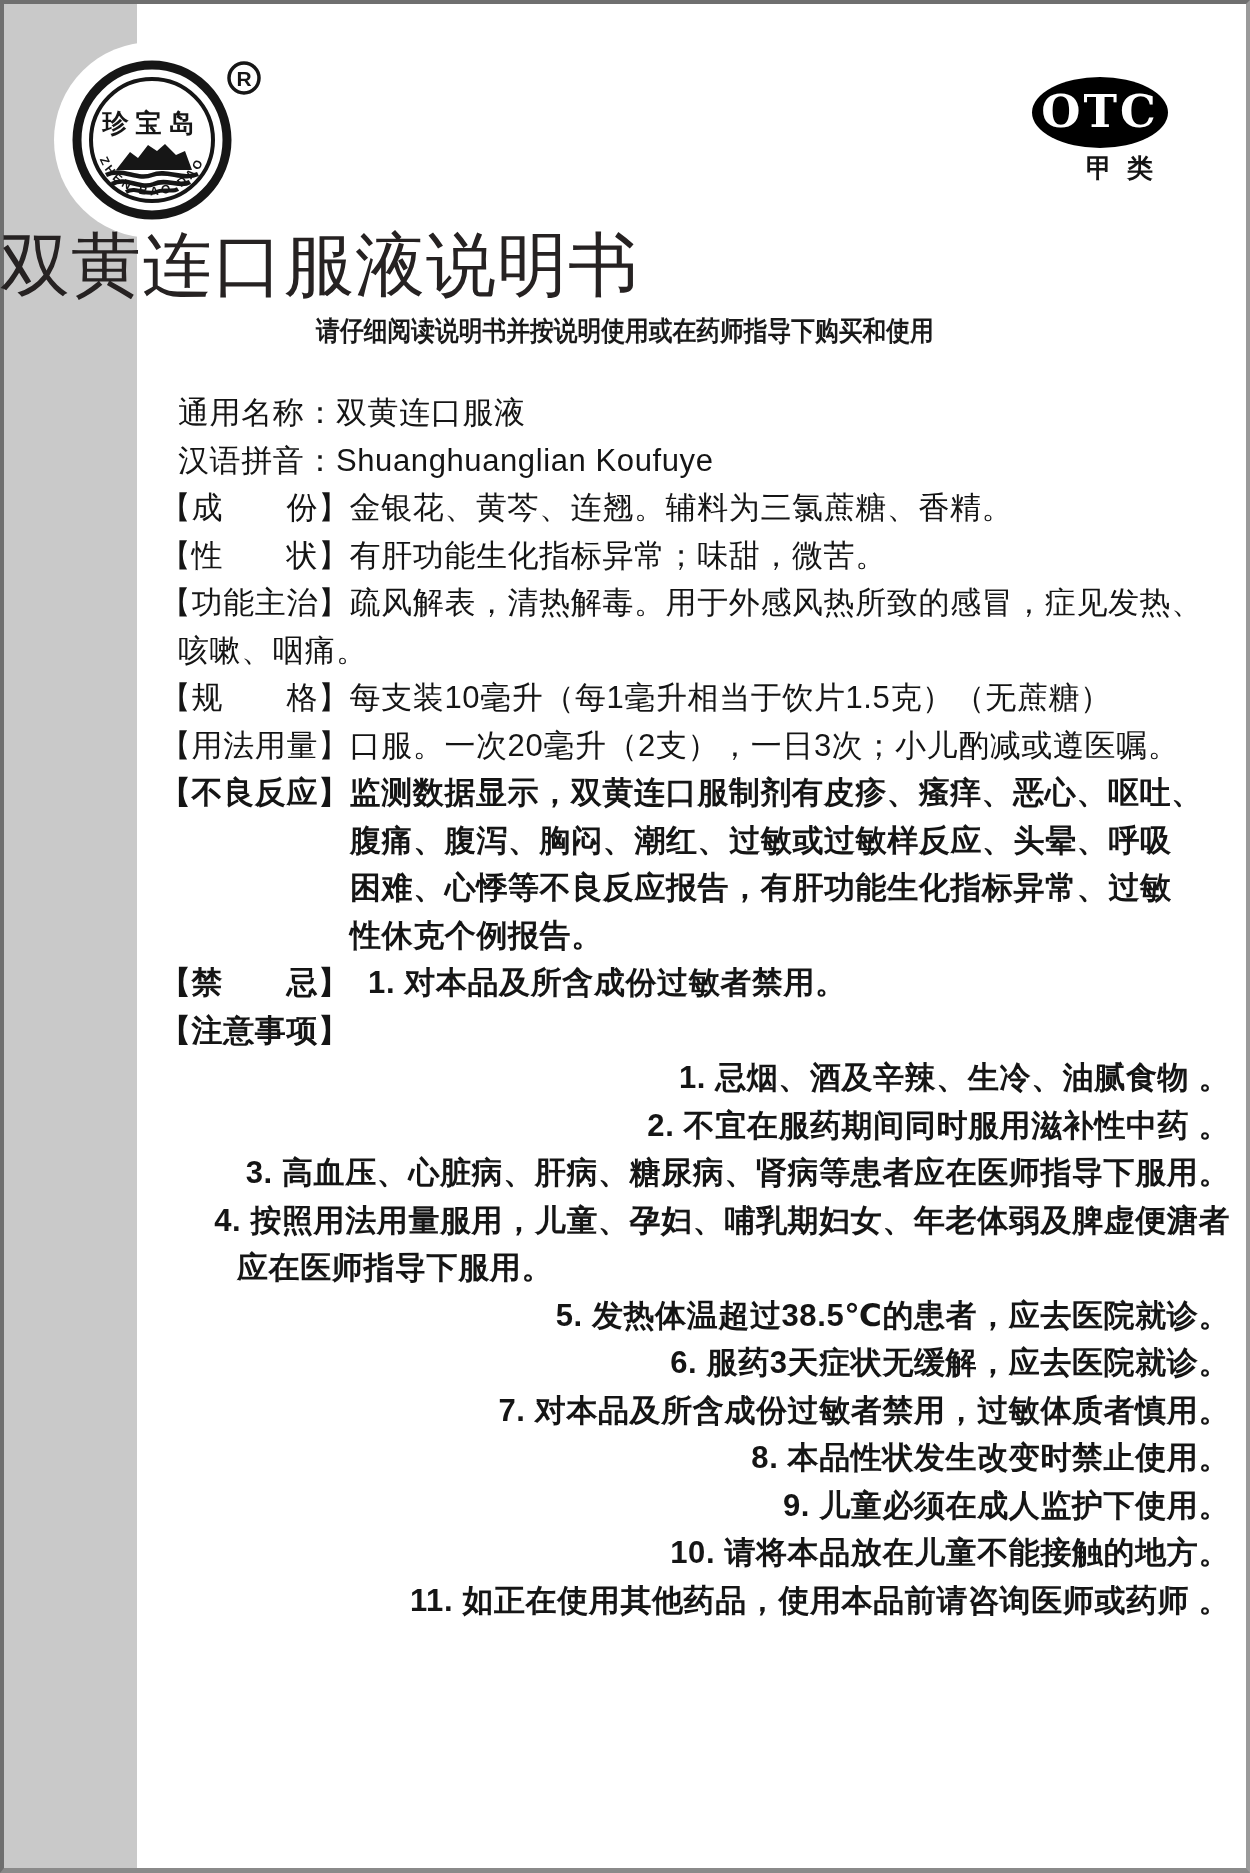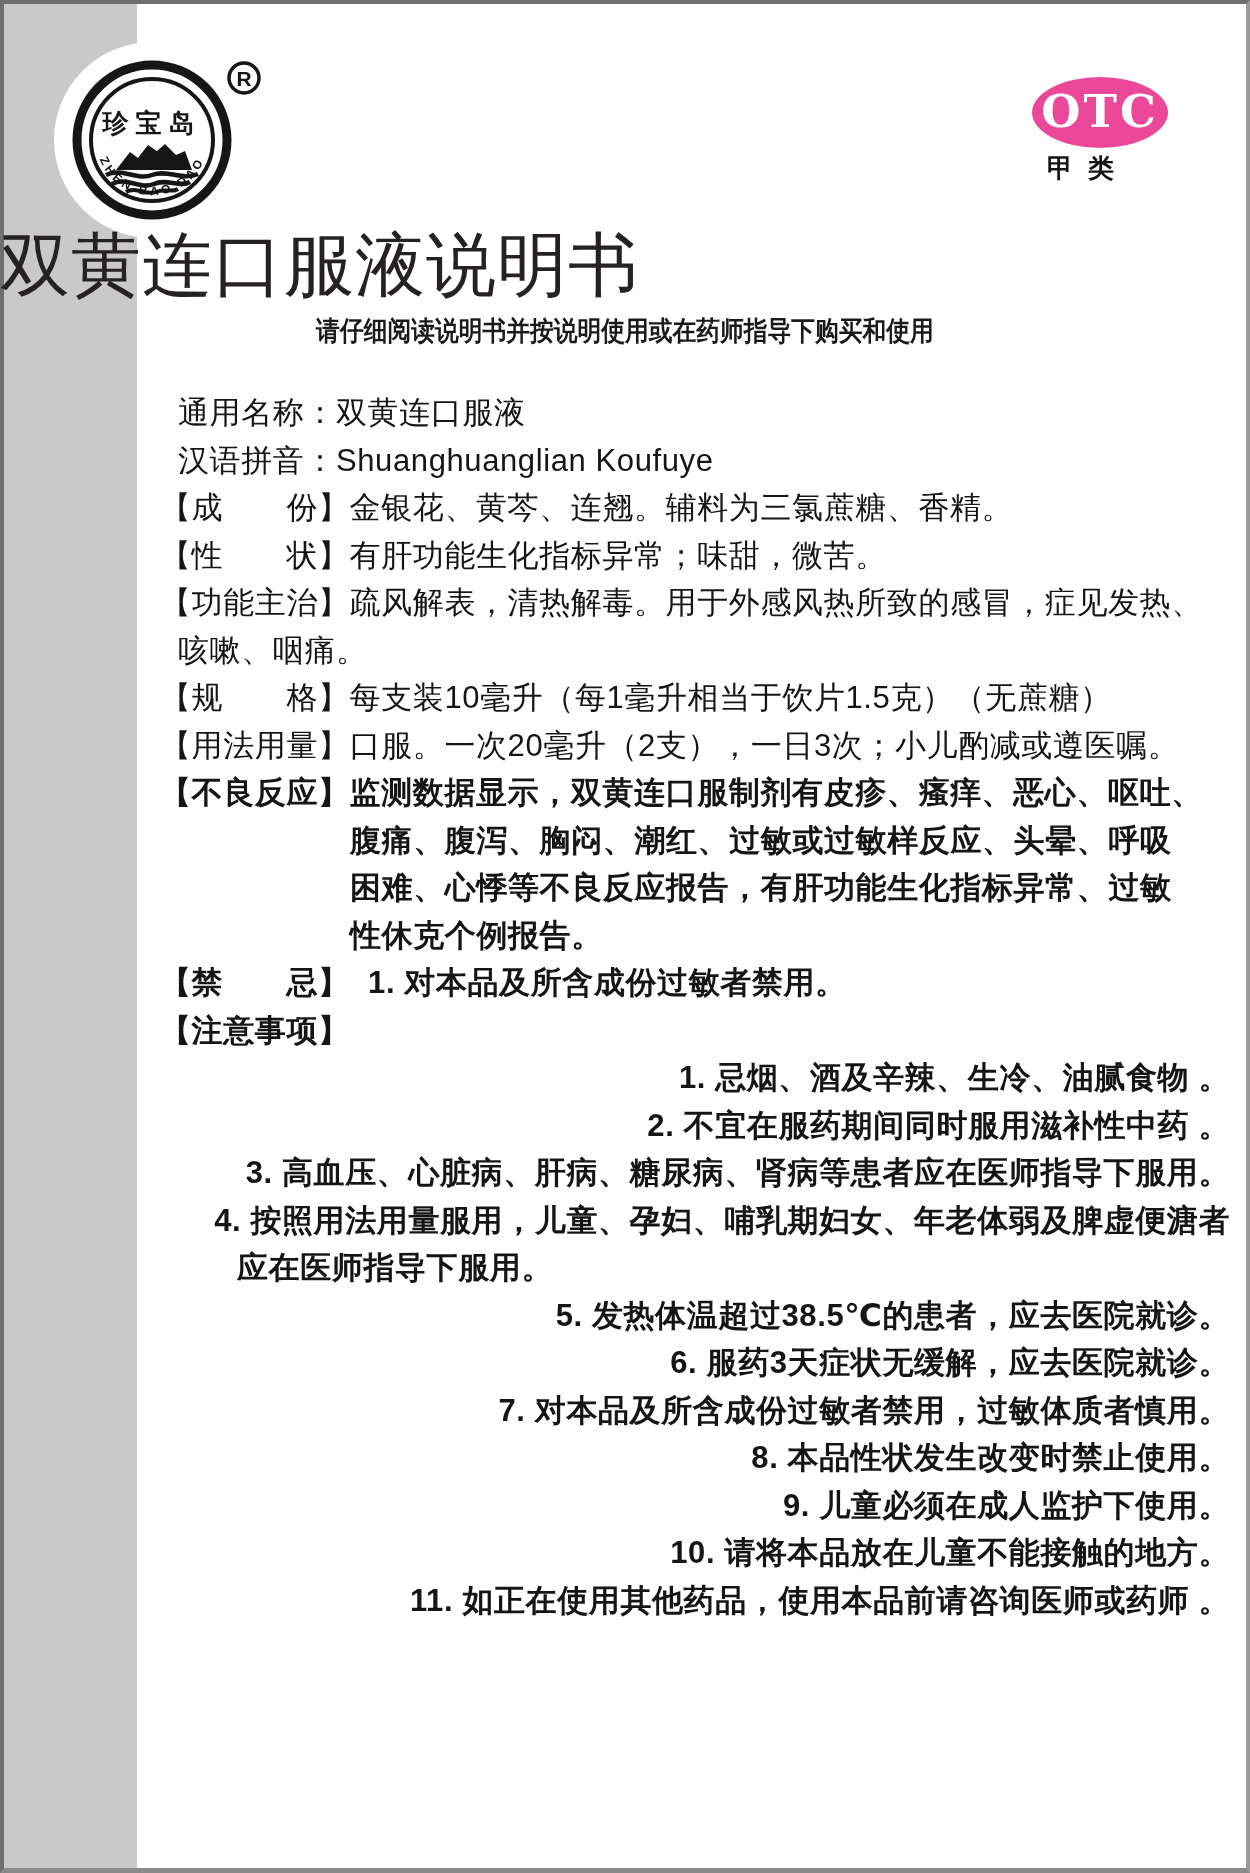--- a/index.html
+++ b/index.html
@@ -15,28 +15,28 @@
     border-right:4px solid #9a9a9a; border-bottom:5px solid #8a8a8a;
   }
   .sidebar {
     position:absolute; left:4px; top:4px; width:133px; height:1864px;
     background:#c9c9c9;
   }
   .logo-svg { position:absolute; left:32px; top:28px; }
 
   .otc-badge {
     position:absolute; left:1032px; top:77px; width:136px; height:71px;
-    background:#ec4899; border-radius:50%;
+    background:#000000; border-radius:50%;
     color:#ffffff; text-align:center; line-height:69px;
     font-family:"DejaVu Serif","Liberation Serif",serif;
     font-weight:bold; font-size:45px; letter-spacing:3px;
   }
   .otc-class {
     position:absolute; left:1032px; top:151px; width:136px;
-    text-align:left; font-size:26px; font-weight:bold;
+    text-align:right; font-size:26px; font-weight:bold;
     letter-spacing:15px; text-indent:15px; color:#141414;
   }
 
   .title {
     position:absolute; left:0; top:219px; width:1250px; text-align:left;
     font-family:"Liberation Serif","DejaVu Serif",serif;
     font-weight:400; font-size:70px; letter-spacing:1px; color:#262222;
     white-space:pre;
   }
   .subtitle {

